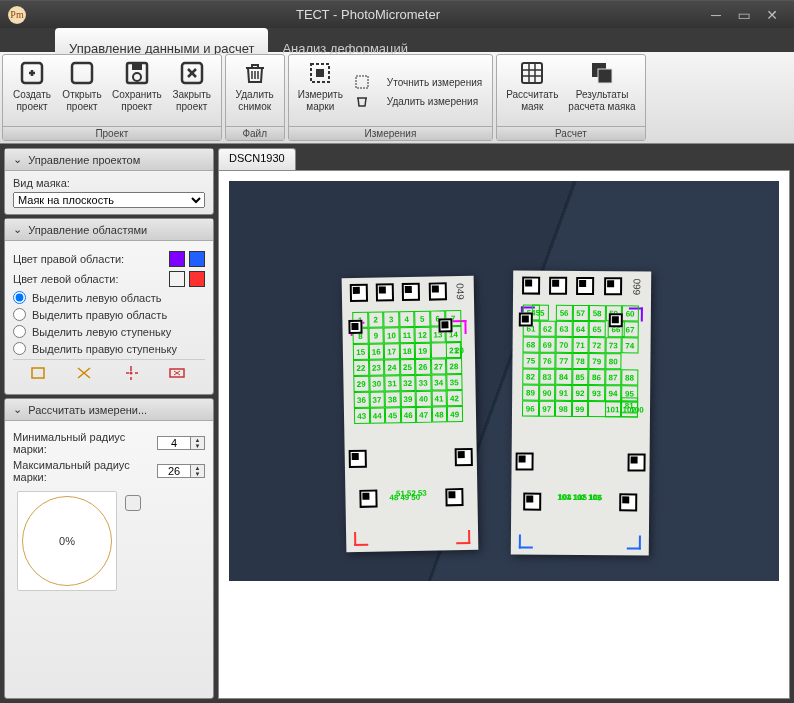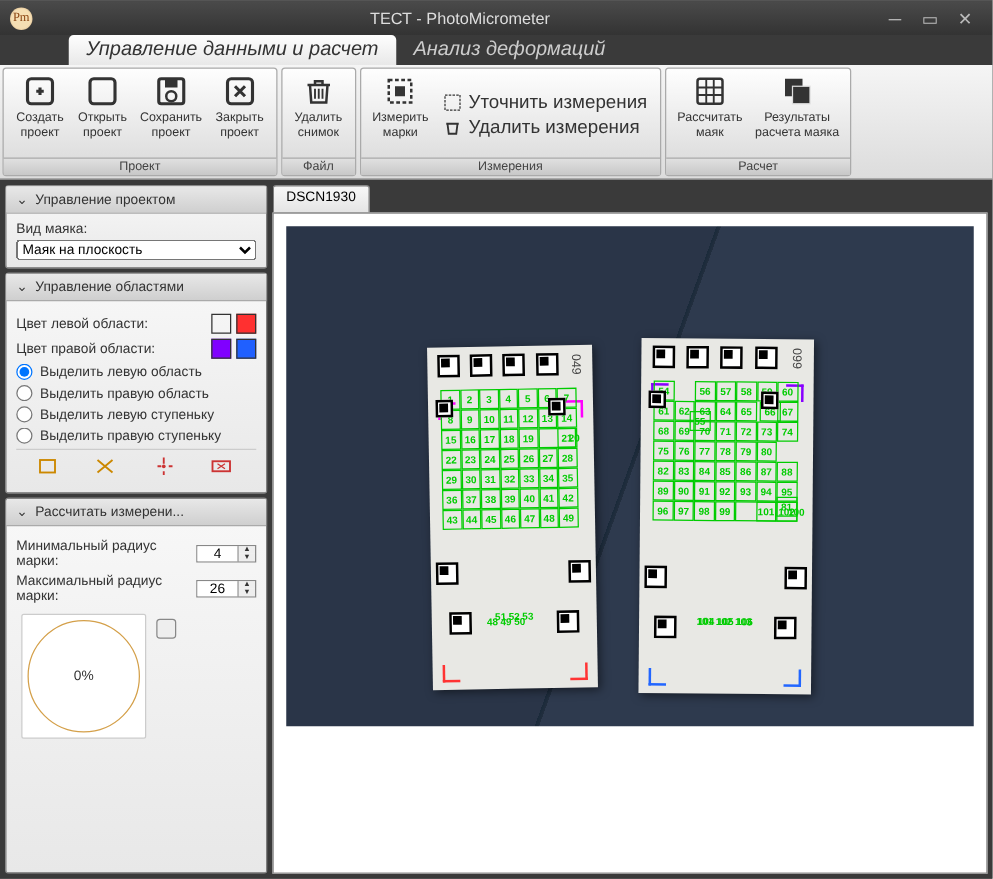--- a/index.html
+++ b/index.html
@@ -4,31 +4,31 @@
 <style>
 * { box-sizing: border-box; margin: 0; padding: 0; font-family: Arial, sans-serif; }
 body { background: #3a3a3a; width: 794px; height: 703px; overflow: hidden; }
 
 .titlebar { height: 28px; background: linear-gradient(#4a4a4a,#333); color: #ddd; display: flex; align-items: center; padding: 0 8px; font-size: 13px; border-top: 1px solid #555; }
 .titlebar .logo { width: 18px; height: 18px; border-radius: 50%; background: radial-gradient(circle,#f5deb3 60%,#c49a6c); margin-right: 8px; display:flex;align-items:center;justify-content:center;font-size:10px;color:#8b4513;font-family:serif; }
 .titlebar .title { flex: 1; text-align: center; }
 .titlebar .winbtn { width: 28px; height: 18px; display: flex; align-items: center; justify-content: center; cursor: pointer; color: #bbb; font-size: 14px; }
 
 .tabbar { height: 24px; background: #3a3a3a; display: flex; padding-left: 55px; }
-.tab { padding: 3px 14px; font-size: 16px; color: #ccc; border-radius: 4px 4px 0 0; cursor: pointer; font-style: italic; }
+.tab { padding: 13px 14px; font-size: 13px; color: #ccc; border-radius: 4px 4px 0 0; cursor: pointer; }
 .tab.active { background: linear-gradient(#fefefe,#e8e8e8); color: #333; }
 
 .ribbon { height: 92px; background: linear-gradient(#f5f5f5,#dcdcdc); display: flex; border-bottom: 1px solid #888; padding: 2px; gap: 3px; }
 .rgroup { background: linear-gradient(#fefefe,#d8d8d8); border: 1px solid #aaa; border-radius: 3px; display: flex; flex-direction: column; padding: 2px 4px 0; }
 .rgroup .items { display: flex; flex: 1; }
 .rgroup .gname { font-size: 10px; text-align: center; color: #444; background: linear-gradient(#e0e0e0,#c8c8c8); border-top: 1px solid #aaa; padding: 1px; margin: 0 -4px; }
 .rbtn { display: flex; flex-direction: column; align-items: center; justify-content: flex-start; padding: 2px 5px; cursor: pointer; border-radius: 3px; font-size: 10px; color: #333; min-width: 50px; text-align:center;line-height:1.2; }
 .ricon { width: 28px; height: 28px; margin-bottom: 2px; display:flex;align-items:center;justify-content:center; }
 .rcol { display: flex; flex-direction: column; justify-content: center; gap: 3px; padding: 0 4px; }
-.rcol .rlink { display: flex; align-items: center; gap: 5px; cursor: pointer; font-size: 15px; color: #333; padding:0 2px;}
+.rcol .rlink { display: flex; align-items: center; gap: 17px; cursor: pointer; font-size: 10px; color: #333; padding:0 2px;}
 .rcol .rlink .ricon-s { width:16px;height:16px;display:flex;align-items:center;justify-content:center; }
 
 .main { display: flex; height: 559px; background: #3a3a3a; padding: 4px; gap: 4px; }
 .sidebar { width: 210px; display: flex; flex-direction: column; gap: 3px; overflow:hidden; }
 .panel { background: linear-gradient(#f8f8f8,#e8e8e8); border: 1px solid #888; border-radius: 3px; }
 .phead { background: linear-gradient(#e8e8e8,#cfcfcf); padding: 4px 8px; font-size: 11px; color: #333; border-bottom: 1px solid #aaa; display: flex; align-items: center; gap: 6px; cursor:pointer; }
 .pbody { padding: 6px 8px; font-size: 11px; color: #333; }
 .pbody label { display: block; margin-bottom: 3px; }
 .pbody select { width: 100%; font-size: 11px; }
 .colrow { display: flex; align-items: center; margin: 4px 0; gap:4px;}
@@ -221,28 +221,28 @@
       </div>
     </div>
 
     <div class="panel">
       <div class="phead">
           <span>⌄</span>
           <span>Управление областями</span>
         </div>
       <div class="pbody">
         <div class="colrow">
+            <span>Цвет правой области:</span>
+            <div class="swatch" style="background:#8000ff"></div>
+            <div class="swatch" style="background:#2060ff"></div>
+          </div>
+        <div class="colrow">
             <span>Цвет левой области:</span>
             <div class="swatch" style="#ff00ff"></div>
             <div class="swatch" style="background:#ff3030"></div>
-          </div>
-        <div class="colrow">
-            <span>Цвет правой области:</span>
-            <div class="swatch" style="background:#8000ff"></div>
-            <div class="swatch" style="background:#2060ff"></div>
           </div>
         <div class="radiorow">
             <input type="radio" name="sel" checked="" style="">
             <span>Выделить левую область</span>
           </div>
         <div class="radiorow">
             <input type="radio" name="sel" style="">
             <span>Выделить правую область</span>
           </div>
         <div class="radiorow">
@@ -407,21 +407,21 @@
               <div class="fid"></div>
               <div class="fid"></div>
               <div class="fid"></div>
               <div class="fid"></div>
               <span class="sidenum">099</span>
             </div>
           <div class="corner" style="border-color:#80f;top:36px;left:8px;border-right:none;border-bottom:none"></div>
           <div class="corner" style="border-color:#80f;top:36px;right:8px;border-left:none;border-bottom:none"></div>
           <div id="gridR" class="grid" style="height:140px">
               <div class="cell" style="left: 0px; top: 0px; width: 16.5px; height: 16px;">54</div>
-              <div class="cell" style="left: 29px; top: 0px; width: 16.5px; height: 16px; margin-top: 24px;">55</div>
+              <div class="cell" style="left: 9px; top: 0px; width: 16.5px; height: 16px;">55</div>
               <div class="cell" style="left: 33px; top: 0px; width: 16.5px; height: 16px;">56</div>
               <div class="cell" style="left: 49.5px; top: 0px; width: 16.5px; height: 16px;">57</div>
               <div class="cell" style="left: 66px; top: 0px; width: 16.5px; height: 16px;">58</div>
               <div class="cell" style="left: 82.5px; top: 0px; width: 16.5px; height: 16px;">59</div>
               <div class="cell" style="left: 99px; top: 0px; width: 16.5px; height: 16px;">60</div>
               <div class="cell" style="left: 0px; top: 16px; width: 16.5px; height: 16px;">61</div>
               <div class="cell" style="left: 16.5px; top: 16px; width: 16.5px; height: 16px;">62</div>
               <div class="cell" style="left: 33px; top: 16px; width: 16.5px; height: 16px;">63</div>
               <div class="cell" style="left: 49.5px; top: 16px; width: 16.5px; height: 16px;">64</div>
               <div class="cell" style="left: 66px; top: 16px; width: 16.5px; height: 16px;">65</div>

